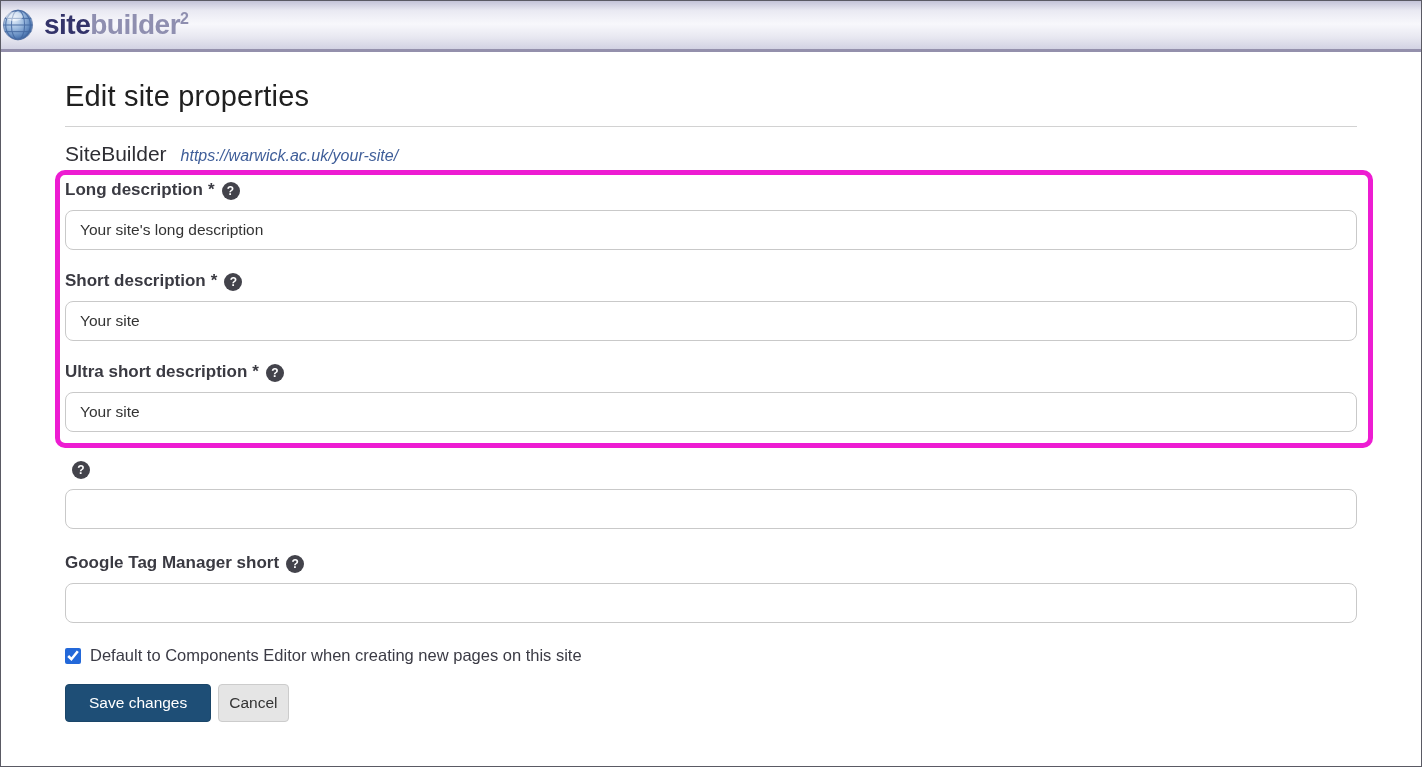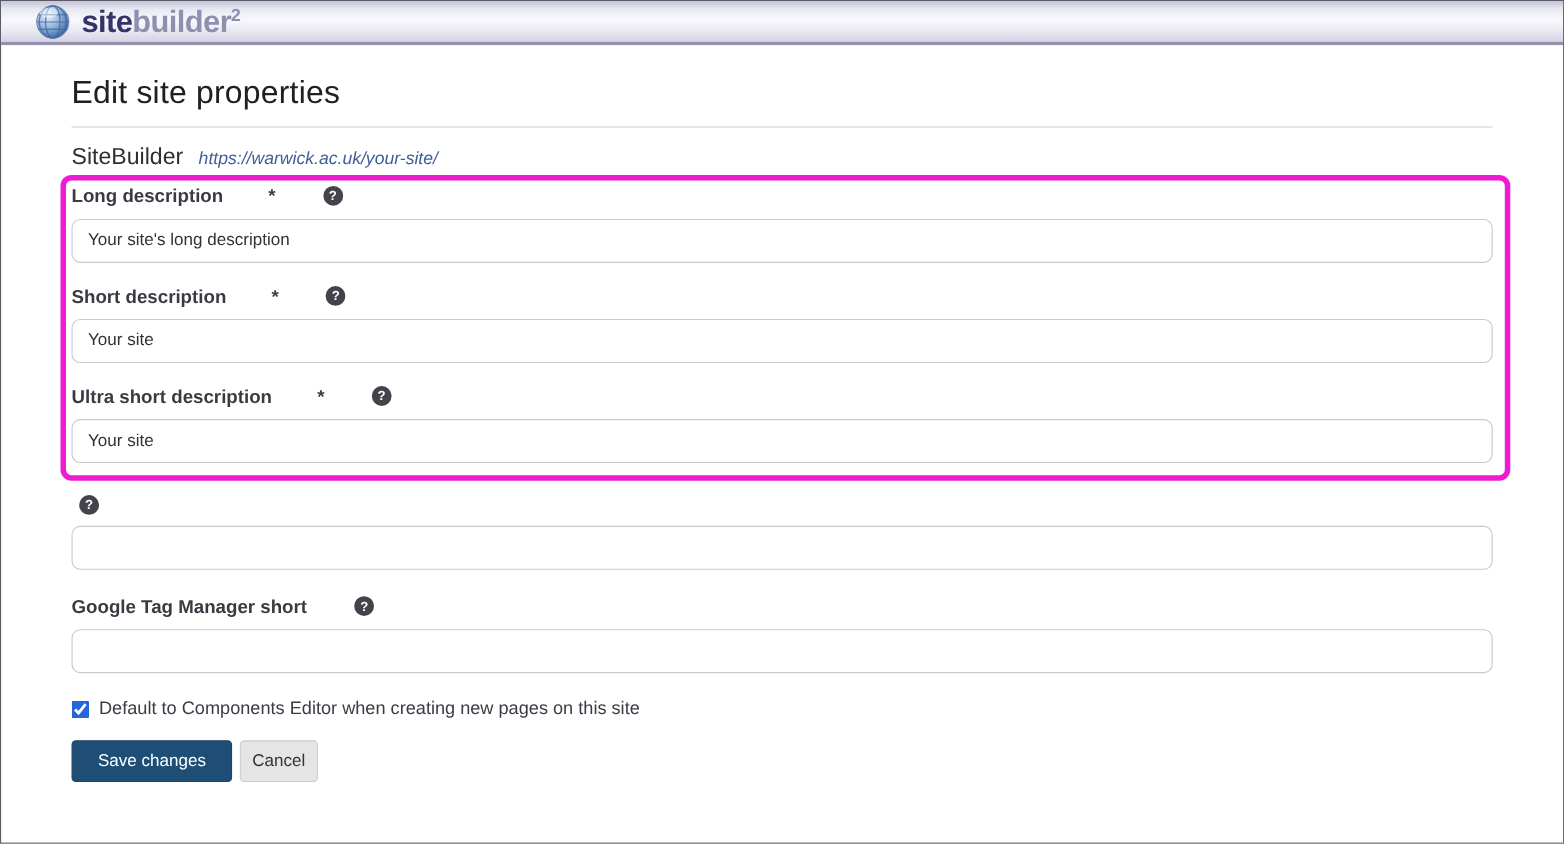--- a/index.html
+++ b/index.html
@@ -8,25 +8,24 @@
     width:1422px; height:767px;
     font-family:"Liberation Sans", sans-serif;
     background:#ffffff;
     border:1px solid #5a5a64;
     position:relative;
     overflow:hidden;
   }
 
   
   .app-header {
-    height:40px;
+    height:51px;
     background:linear-gradient(180deg,#c3c3d8 0%,#e9e9f2 20%,#f8f8fc 48%,#e8e8f1 75%,#d2d2e3 100%);
     border-bottom:3px solid #9490ac;
     display:flex; align-items:center;
-    padding-left:30px;
   }
   .logo-wrap { display:flex; align-items:center; }
   .logo-text { font-size:28px; font-weight:bold; margin-left:9px; letter-spacing:-0.5px; line-height:1; }
   .logo-site { color:#34346a; }
   .logo-builder { color:#8f8fb0; }
   .logo-sup { color:#8f8fb0; font-size:16px; vertical-align:super; font-weight:bold; }
 
   
   .content { margin:0 64px; }
 
@@ -46,22 +45,22 @@
     border-radius:10px;
     margin:4px -16px 0 -10px;
     padding:5px 11px 11px 5px;
   }
 
   
   .field { margin-top:21px; }
   .field.first { margin-top:0; }
   .field-label {
     font-size:17px; font-weight:700; color:#3a3a42;
-    display:flex; align-items:flex-start;
-    margin-bottom:10px; line-height:20px;gap:36px;
+    display:flex; align-items:flex-end;
+    margin-bottom:10px; line-height:20px;
   }
   .req-mark { margin-left:5px; }
   .help-icon {
     width:18px; height:18px; border-radius:50%;
     background:#43434b; color:#ffffff;
     font-size:12px; font-weight:bold;
     display:inline-flex; align-items:center; justify-content:center;
     margin-left:7px; cursor:pointer; line-height:1;
   }
   .text-input {

